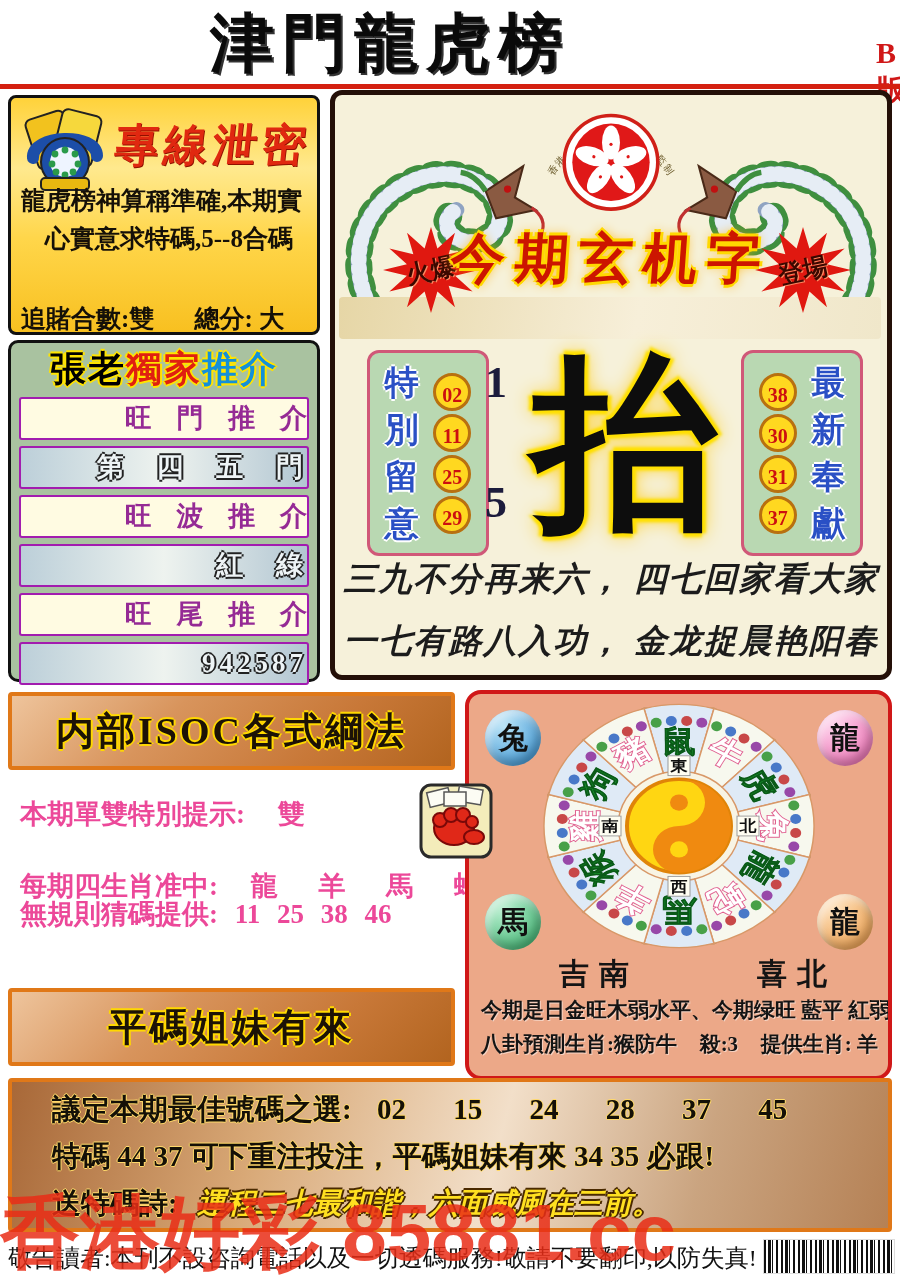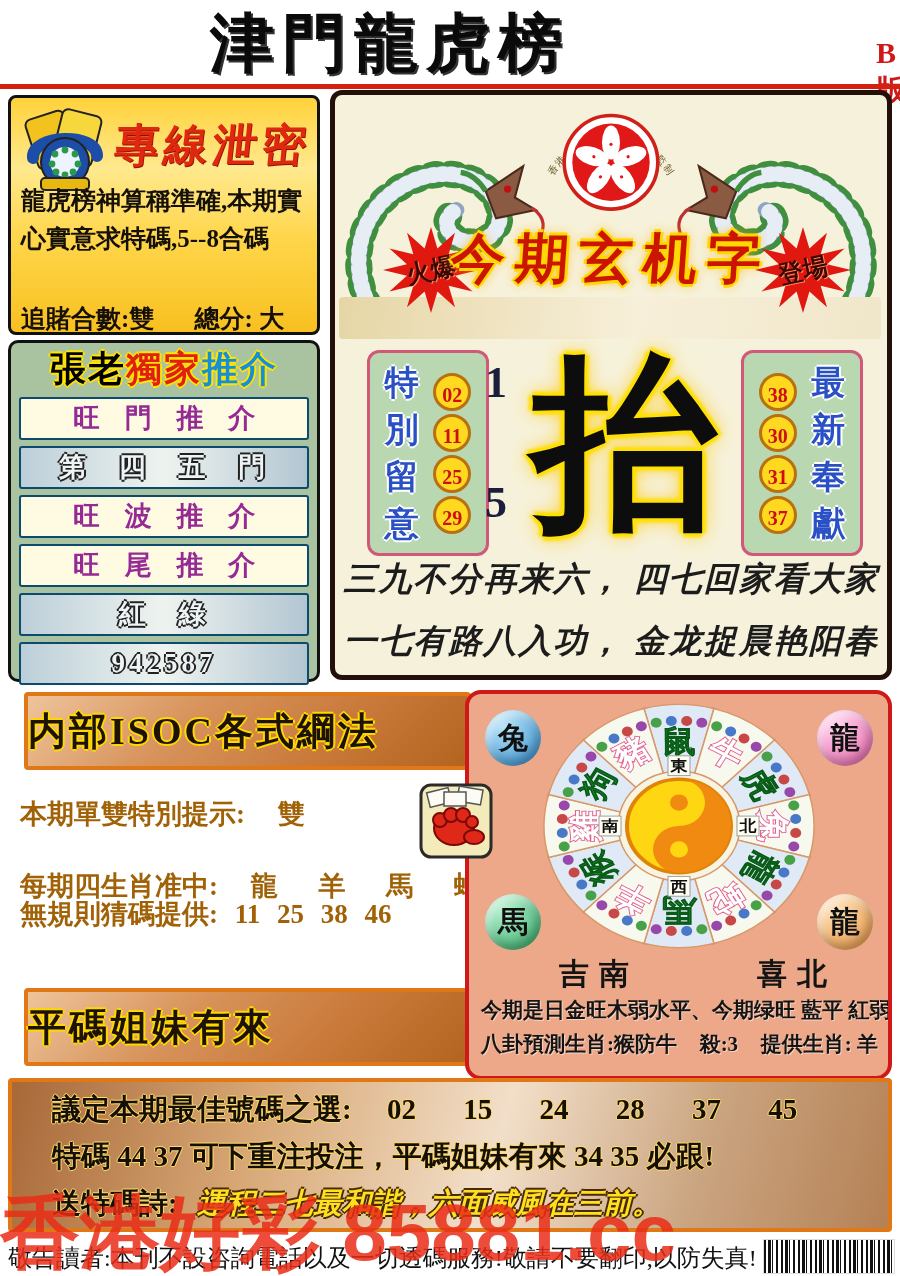--- a/index.html
+++ b/index.html
@@ -22,22 +22,22 @@
   .hot-line{left:10px;width:296px;font-size:25px;font-weight:bold;color:#151008;white-space:nowrap;}
   .secret-oval{display:inline-block;border:3px solid #8a2a00;border-radius:50%;padding:0 24px;
     font-size:29px;font-weight:bold;color:#401000;background:rgba(255,240,150,.5);margin-left:10px;}
 
   
   .zhanglao{top:340px;left:8px;width:312px;height:342px;border:3px solid #111;border-radius:10px;
     background:#a9c2a0;box-sizing:border-box;padding:4px 8px;}
   .zl-head{text-align:center;font-size:36px;font-weight:900;letter-spacing:2px;line-height:44px;
     text-shadow:-2px 0 0 #ffe400,2px 0 0 #ffe400,0 -2px 0 #ffe400,0 2px 0 #ffe400;}
   .zl-black{color:#000000;} .zl-red{color:#e02010;} .zl-blue{color:#1590d8;}
-  .zl-row{height:39px;line-height:39px;margin-top:6px;border:2px solid #0c4a6e;border-radius:3px;
-    text-align:center;font-weight:900;font-size:27px;}
+  .zl-row{height:39px;line-height:39px;margin-top:6px;border:2px solid #a21caf;border-radius:3px;
+    text-align:right;font-weight:900;font-size:27px;}
   .zl-row.lab{background:#fffbe2;color:#952a95;word-spacing:18px;}
   .zl-row.val{background:linear-gradient(90deg,#bccfd9,#eef3ef 50%,#b2c6d2);color:#eef4f6;word-spacing:18px;letter-spacing:4px;
     text-shadow:-2px 0 0 #222,2px 0 0 #222,0 -2px 0 #222,0 2px 0 #222;}
 
   
   .mystery{top:90px;left:330px;width:562px;height:590px;border:5px solid #241008;border-radius:12px;
     background:#f6f1da;box-sizing:border-box;overflow:hidden;}
   .dragon{width:218px;height:198px;z-index:1;}
   .dragon .fin{stroke:#3f8f3f;stroke-width:26;fill:none;stroke-linecap:round;stroke-dasharray:5 13;}
   .dragon .body{stroke:#8fa3c2;stroke-width:15;fill:none;stroke-linecap:round;}
@@ -61,26 +61,26 @@
     color:#cc1010;font-size:20px;font-weight:900;line-height:38px;text-align:center;margin:3px 0;
     font-family:Liberation Serif, serif;box-sizing:border-box;}
   .corner-digit{font-size:44px;color:#1c1c3c;font-weight:bold;z-index:4;}
   .main-char{top:244px;left:170px;width:240px;height:214px;text-align:center;font-size:188px;line-height:212px;
     font-weight:900;color:#0d0d0d;z-index:4;
     text-shadow:-4px 0 3px #ffe000,4px 0 3px #ffe000,0 -4px 3px #ffe000,0 4px 3px #ffe000,0 0 20px #ffc800;}
   .poem{left:0;width:100%;text-align:center;font-size:33px;font-weight:bold;color:#1c1c1c;
     font-style:italic;letter-spacing:2px;z-index:4;}
 
   
-  .banner{left:24px;width:447px;height:78px;border:4px solid #e07818;box-sizing:border-box;border-radius:4px;
+  .banner{left:8px;width:447px;height:78px;border:4px solid #e07818;box-sizing:border-box;border-radius:4px;
     background:linear-gradient(135deg,#eec49c 0%,#d8945c 35%,#c87838 70%,#b2641f 100%);
-    display:flex;align-items:center;}
+    display:flex;align-items:center;justify-content:center;}
   .banner span{font-size:38px;font-weight:900;color:#1c1206;letter-spacing:3px;
     text-shadow:-2px 0 0 #ffd800,2px 0 0 #ffd800,0 -2px 0 #ffd800,0 2px 0 #ffd800;}
-  .isoc-line{left:20px;font-size:27px;font-weight:900;color:#a16207;white-space:nowrap;}
+  .isoc-line{left:20px;font-size:27px;font-weight:900;color:#ec4899;white-space:nowrap;}
   .isoc-val{margin-left:26px;}
   .ws-zodiac{word-spacing:34px;}
   .ws-nums{word-spacing:10px;font-family:"Liberation Serif",serif;}
   .fist-icon{top:782px;left:418px;width:76px;height:78px;z-index:5;}
 
   
   .zbox{top:690px;left:465px;width:427px;height:390px;border:4px solid #d01818;border-radius:16px;
     background:#eca888;box-sizing:border-box;overflow:hidden;}
   .zball{width:56px;height:56px;border-radius:50%;display:flex;align-items:center;justify-content:center;
     font-size:30px;font-weight:900;color:#101010;box-shadow:inset -4px -6px 10px rgba(0,0,0,.25),inset 4px 6px 8px rgba(255,255,255,.6);}
@@ -95,21 +95,21 @@
   .ztext{left:12px;width:403px;font-size:21px;font-weight:700;color:#141414;white-space:nowrap;
     text-shadow:1px 1px 0 rgba(255,255,255,.5);}
   .zline2{display:flex;justify-content:space-between;padding-right:6px;box-sizing:border-box;}
 
   
   .consensus{top:1078px;left:8px;width:884px;height:154px;border:4px solid #e07818;border-radius:4px;
     box-sizing:border-box;
     background:linear-gradient(105deg,#a86838 0%,#d8a876 28%,#f2dfc9 55%,#caa480 78%,#b58155 100%);}
   .con-line{left:40px;font-size:29px;font-weight:900;color:#141007;white-space:nowrap;
     text-shadow:-1px 0 0 #ffd96a,1px 0 0 #ffd96a,0 -1px 0 #ffd96a,0 1px 0 #ffd96a;}
-  .con-nums{word-spacing:40px;margin-left:28px;text-align:right;}
+  .con-nums{word-spacing:40px;margin-left:18px;text-align:right;}
   .con-poem{color:#ffe020;font-style:italic;
     text-shadow:-2px 0 0 #4a2a00,2px 0 0 #4a2a00,0 -2px 0 #4a2a00,0 2px 0 #4a2a00;}
 
   
   .notice{top:1242px;left:8px;font-size:24px;font-weight:400;color:#111;white-space:nowrap;}
   .barcode{top:1239px;left:763px;width:130px;height:33px;background:
     repeating-linear-gradient(90deg,#101010 0 2px,#ffffff 2px 4px,#101010 4px 7px,#ffffff 7px 8px,#101010 8px 9px,#ffffff 9px 12px,#101010 12px 14px,#ffffff 14px 17px);
     border:1px solid #ddd;}
   .watermark{top:1180px;left:0px;font-size:80px;font-weight:900;color:rgba(233,45,22,.85);
     white-space:nowrap;z-index:50;letter-spacing:0px;font-family:"Liberation Sans",sans-serif;}
@@ -137,36 +137,36 @@
         <circle cx="56" cy="68" r="3.4"></circle>
           <circle cx="48" cy="71" r="3.4"></circle>
           <circle cx="39" cy="68" r="3.4"></circle>
         <circle cx="35" cy="60" r="3.4"></circle>
           <circle cx="38" cy="50" r="3.4"></circle>
       </g>
       <rect x="24" y="74" width="48" height="12" rx="4" fill="#e8b810" stroke="#222" stroke-width="2"></rect>
     </svg>
     <div class="abs hotline-title">專線泄密</div>
     <div class="abs hot-line" style="top:86px;">龍虎榜神算稱準確,本期實</div>
-    <div class="abs hot-line" style="top:124px;">心實意求特碼,5--8合碼</div>
+    <div class="abs hot-line" style="top:124px;text-align:center;">心實意求特碼,5--8合碼</div>
     <div class="abs hot-line" style="top:204px;">
       <span>追賭合數:雙</span>
       <span style="margin-left:34px;">總分: 大</span>
     </div>
   </div>
 
   <div class="abs zhanglao">
     <div class="zl-head">
       <span class="zl-black">張老</span><span class="zl-red">獨家</span><span class="zl-blue">推介</span>
     </div>
     <div class="zl-row lab">旺 門 推 介</div>
     <div class="zl-row val">第 四 五 門</div>
     <div class="zl-row lab">旺 波 推 介</div>
+    <div class="zl-row val">紅 綠</div>
     <div class="zl-row lab">旺 尾 推 介</div>
-    <div class="zl-row val">紅 綠</div>
     <div class="zl-row val">942587</div>
   </div>
 
   <div class="abs mystery">
     <svg class="abs dragon left" style="top:42px;left:0px;" viewBox="0 0 200 190">
       <path class="fin" d="M28,162 C8,120 18,70 62,46 C98,26 142,36 152,66 C160,92 136,106 116,99 C100,93 98,76 112,70"></path>
       <path class="body" d="M28,162 C8,120 18,70 62,46 C98,26 142,36 152,66 C160,92 136,106 116,99 C100,93 98,76 112,70"></path>
       <path class="scale" d="M28,162 C8,120 18,70 62,46 C98,26 142,36 152,66 C160,92 136,106 116,99 C100,93 98,76 112,70"></path>
       <polygon points="140,52 176,28 168,58 188,70 150,78" fill="#8a5a42" stroke="#4a2a18" stroke-width="2"></polygon>
       <circle cx="161" cy="50" r="3.5" fill="#c01010"></circle>

